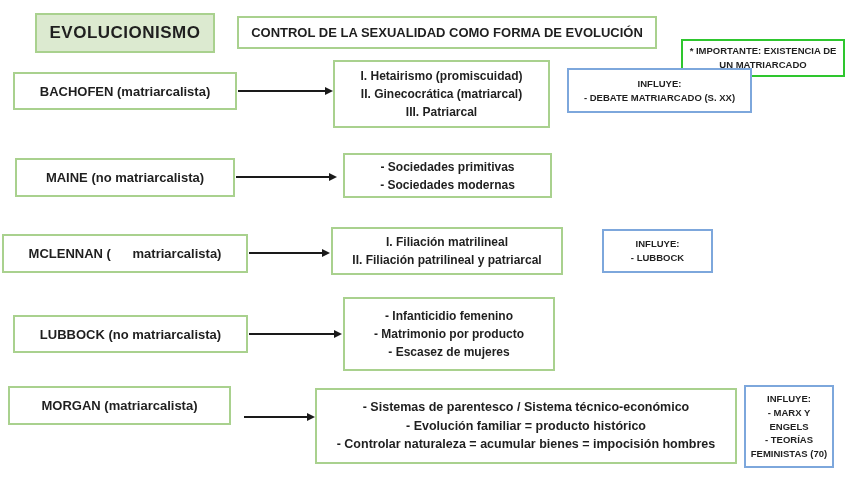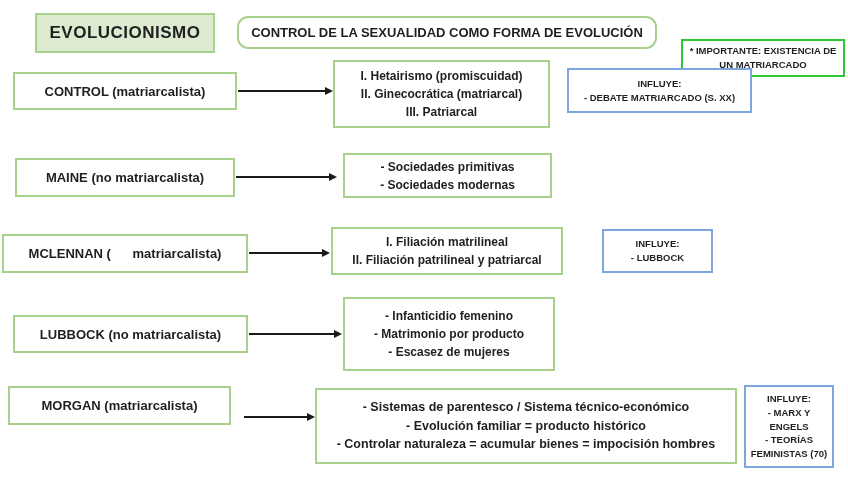--- a/index.html
+++ b/index.html
@@ -70,31 +70,31 @@
 </style>
 </head>
 <body>
 
 <div class="canvas">
 
   <div class="box title-box" style="left:35px; top:13px; width:180px; height:40px;">
     <span>EVOLUCIONISMO</span>
   </div>
 
-  <div class="box subtitle-box" style="left:237px; top:16px; width:420px; height:33px;border-radius:11px;">
+  <div class="box subtitle-box" style="left:237px; top:16px; width:420px; height:33px;">
     <span>CONTROL DE LA SEXUALIDAD COMO FORMA DE EVOLUCIÓN</span>
   </div>
 
   <div class="box note-box" style="left:681px; top:4px; width:164px; height:38px;margin-top:35px;">
     <div>* IMPORTANTE: EXISTENCIA DE</div>
     <div>UN MATRIARCADO</div>
   </div>
 
   <div class="box label-box" style="left:13px; top:72px; width:224px; height:38px;">
-    <span>CONTROL (matriarcalista)</span>
+    <span>BACHOFEN (matriarcalista)</span>
   </div>
   <div class="arrow" style="left:238px; top:90px; width:93px;"></div>
   <div class="box theory-box" style="left:333px; top:60px; width:217px; height:68px;">
     <div>I. Hetairismo (promiscuidad)</div>
     <div>II. Ginecocrática (matriarcal)</div>
     <div>III. Patriarcal</div>
   </div>
   <div class="box influence-box" style="left:567px; top:68px; width:185px; height:45px;">
     <div>INFLUYE:</div>
     <div>- DEBATE MATRIARCADO (S. XX)</div>

